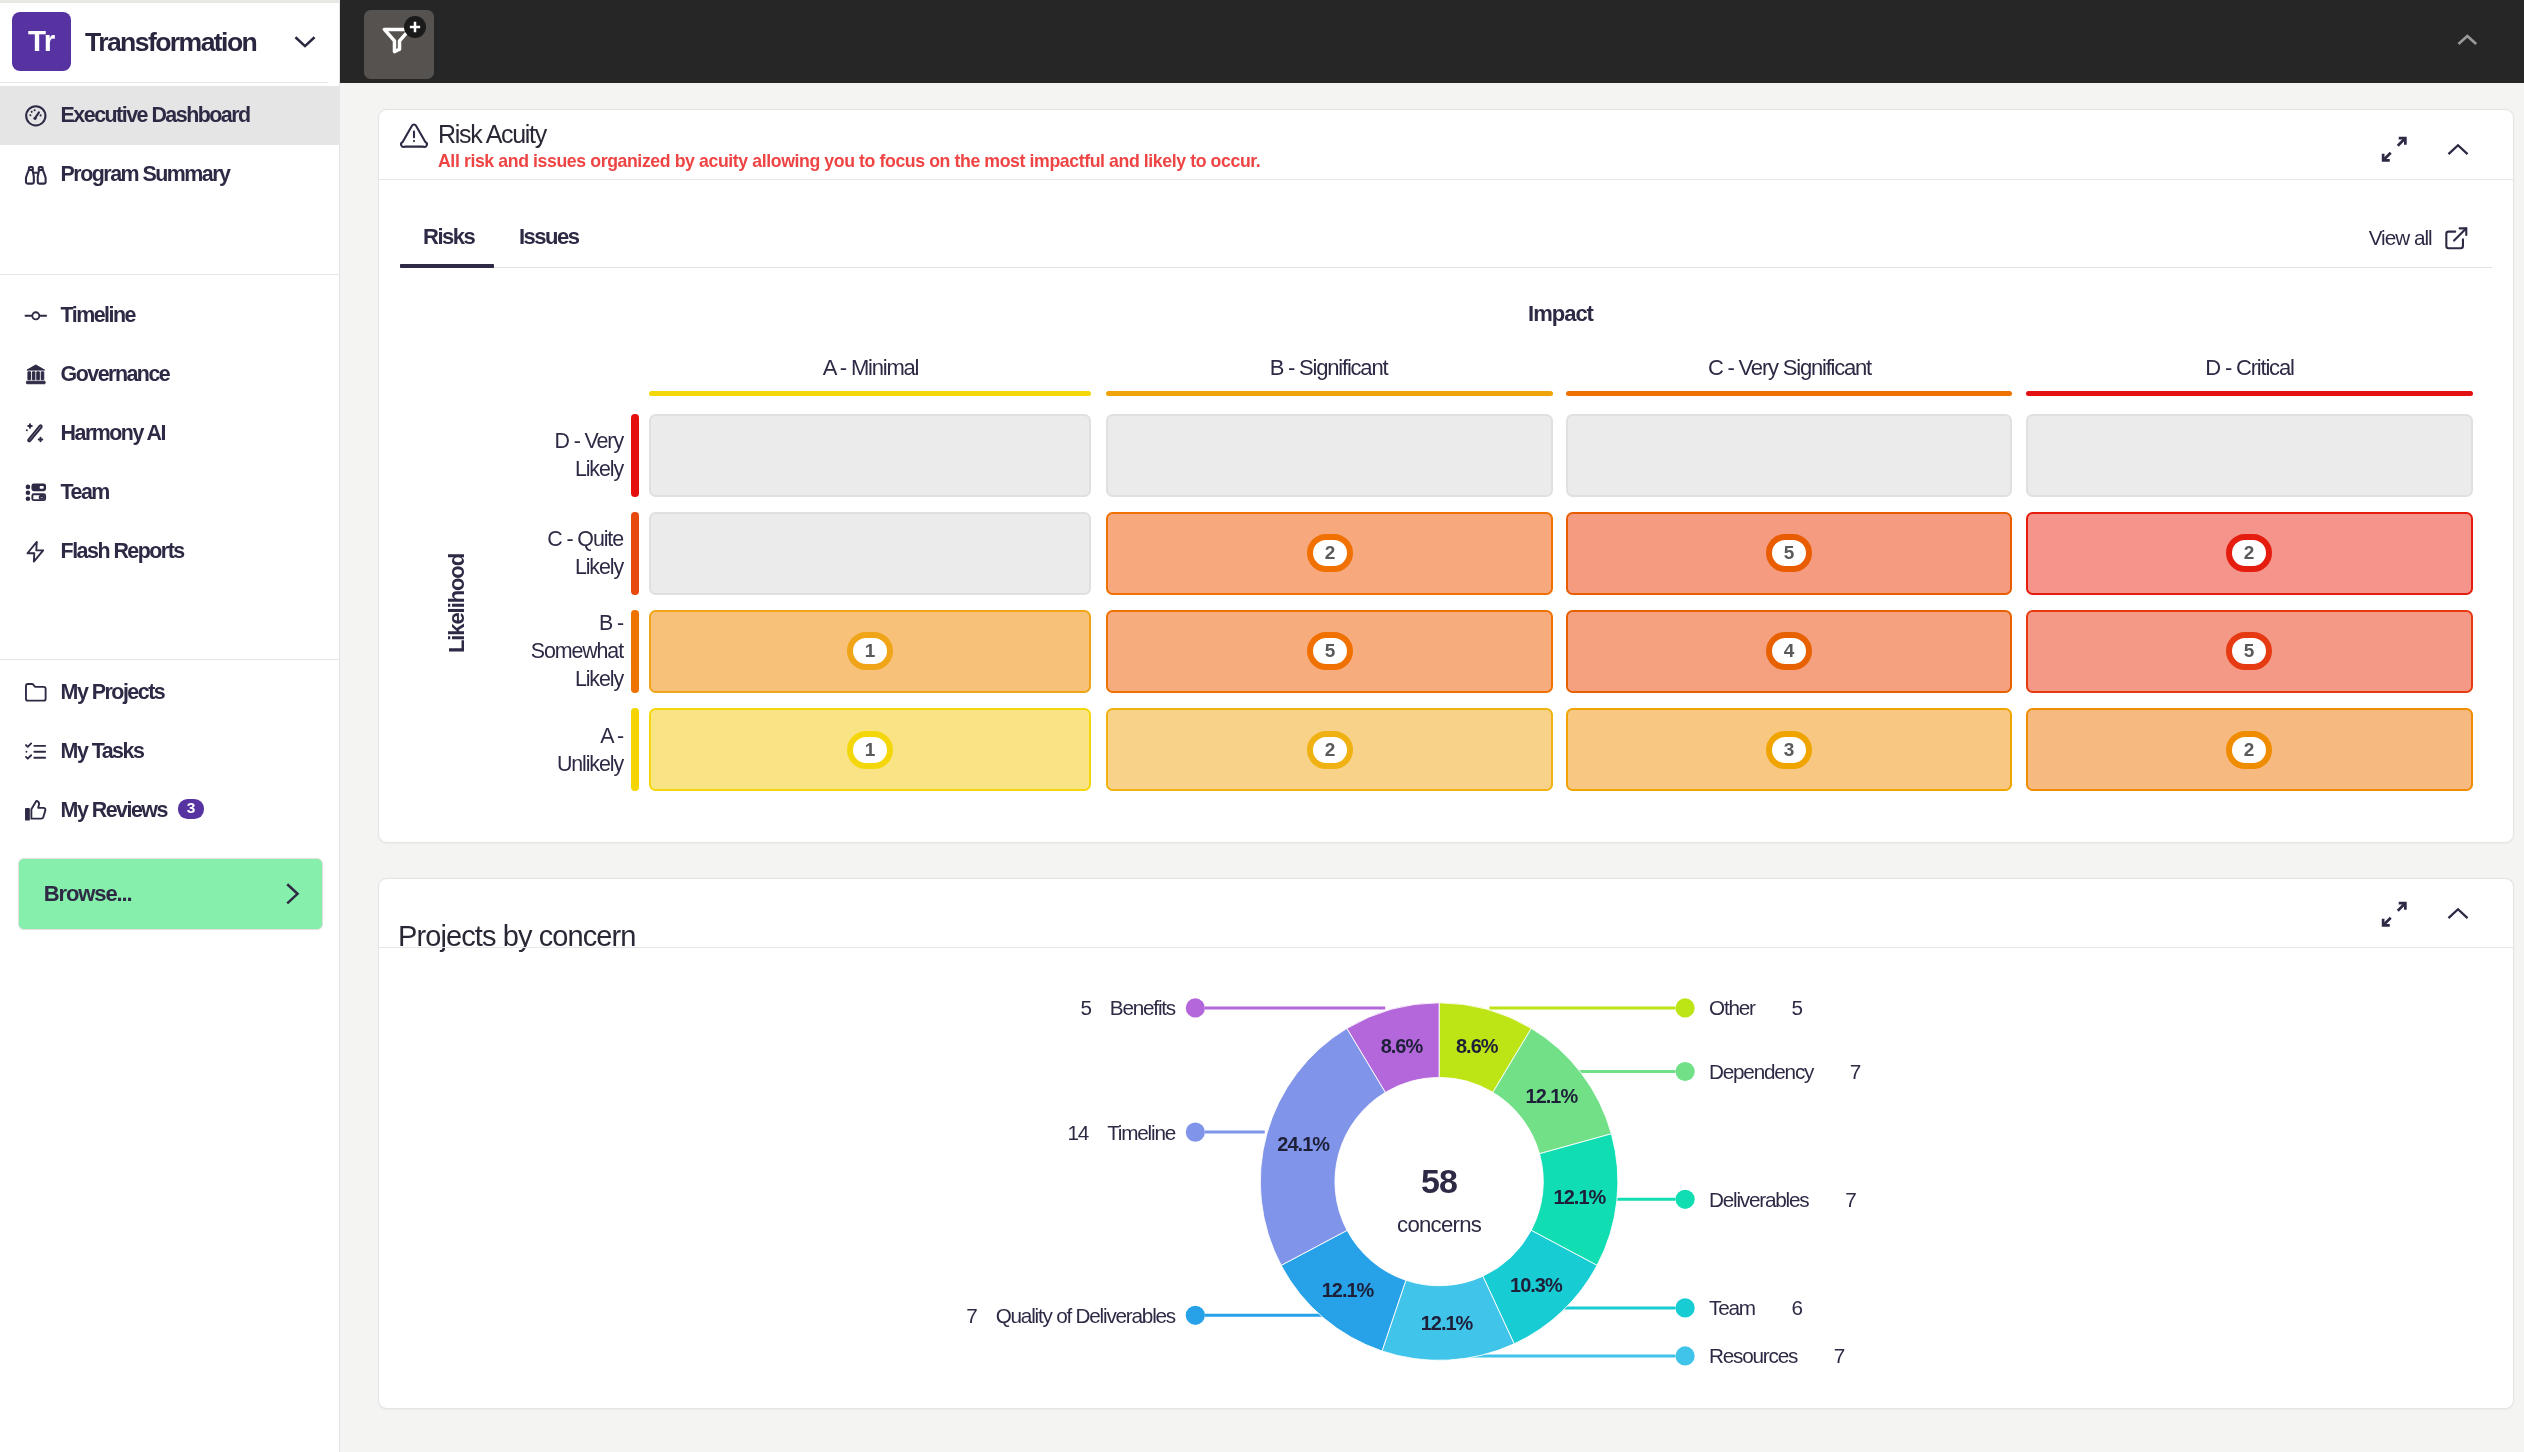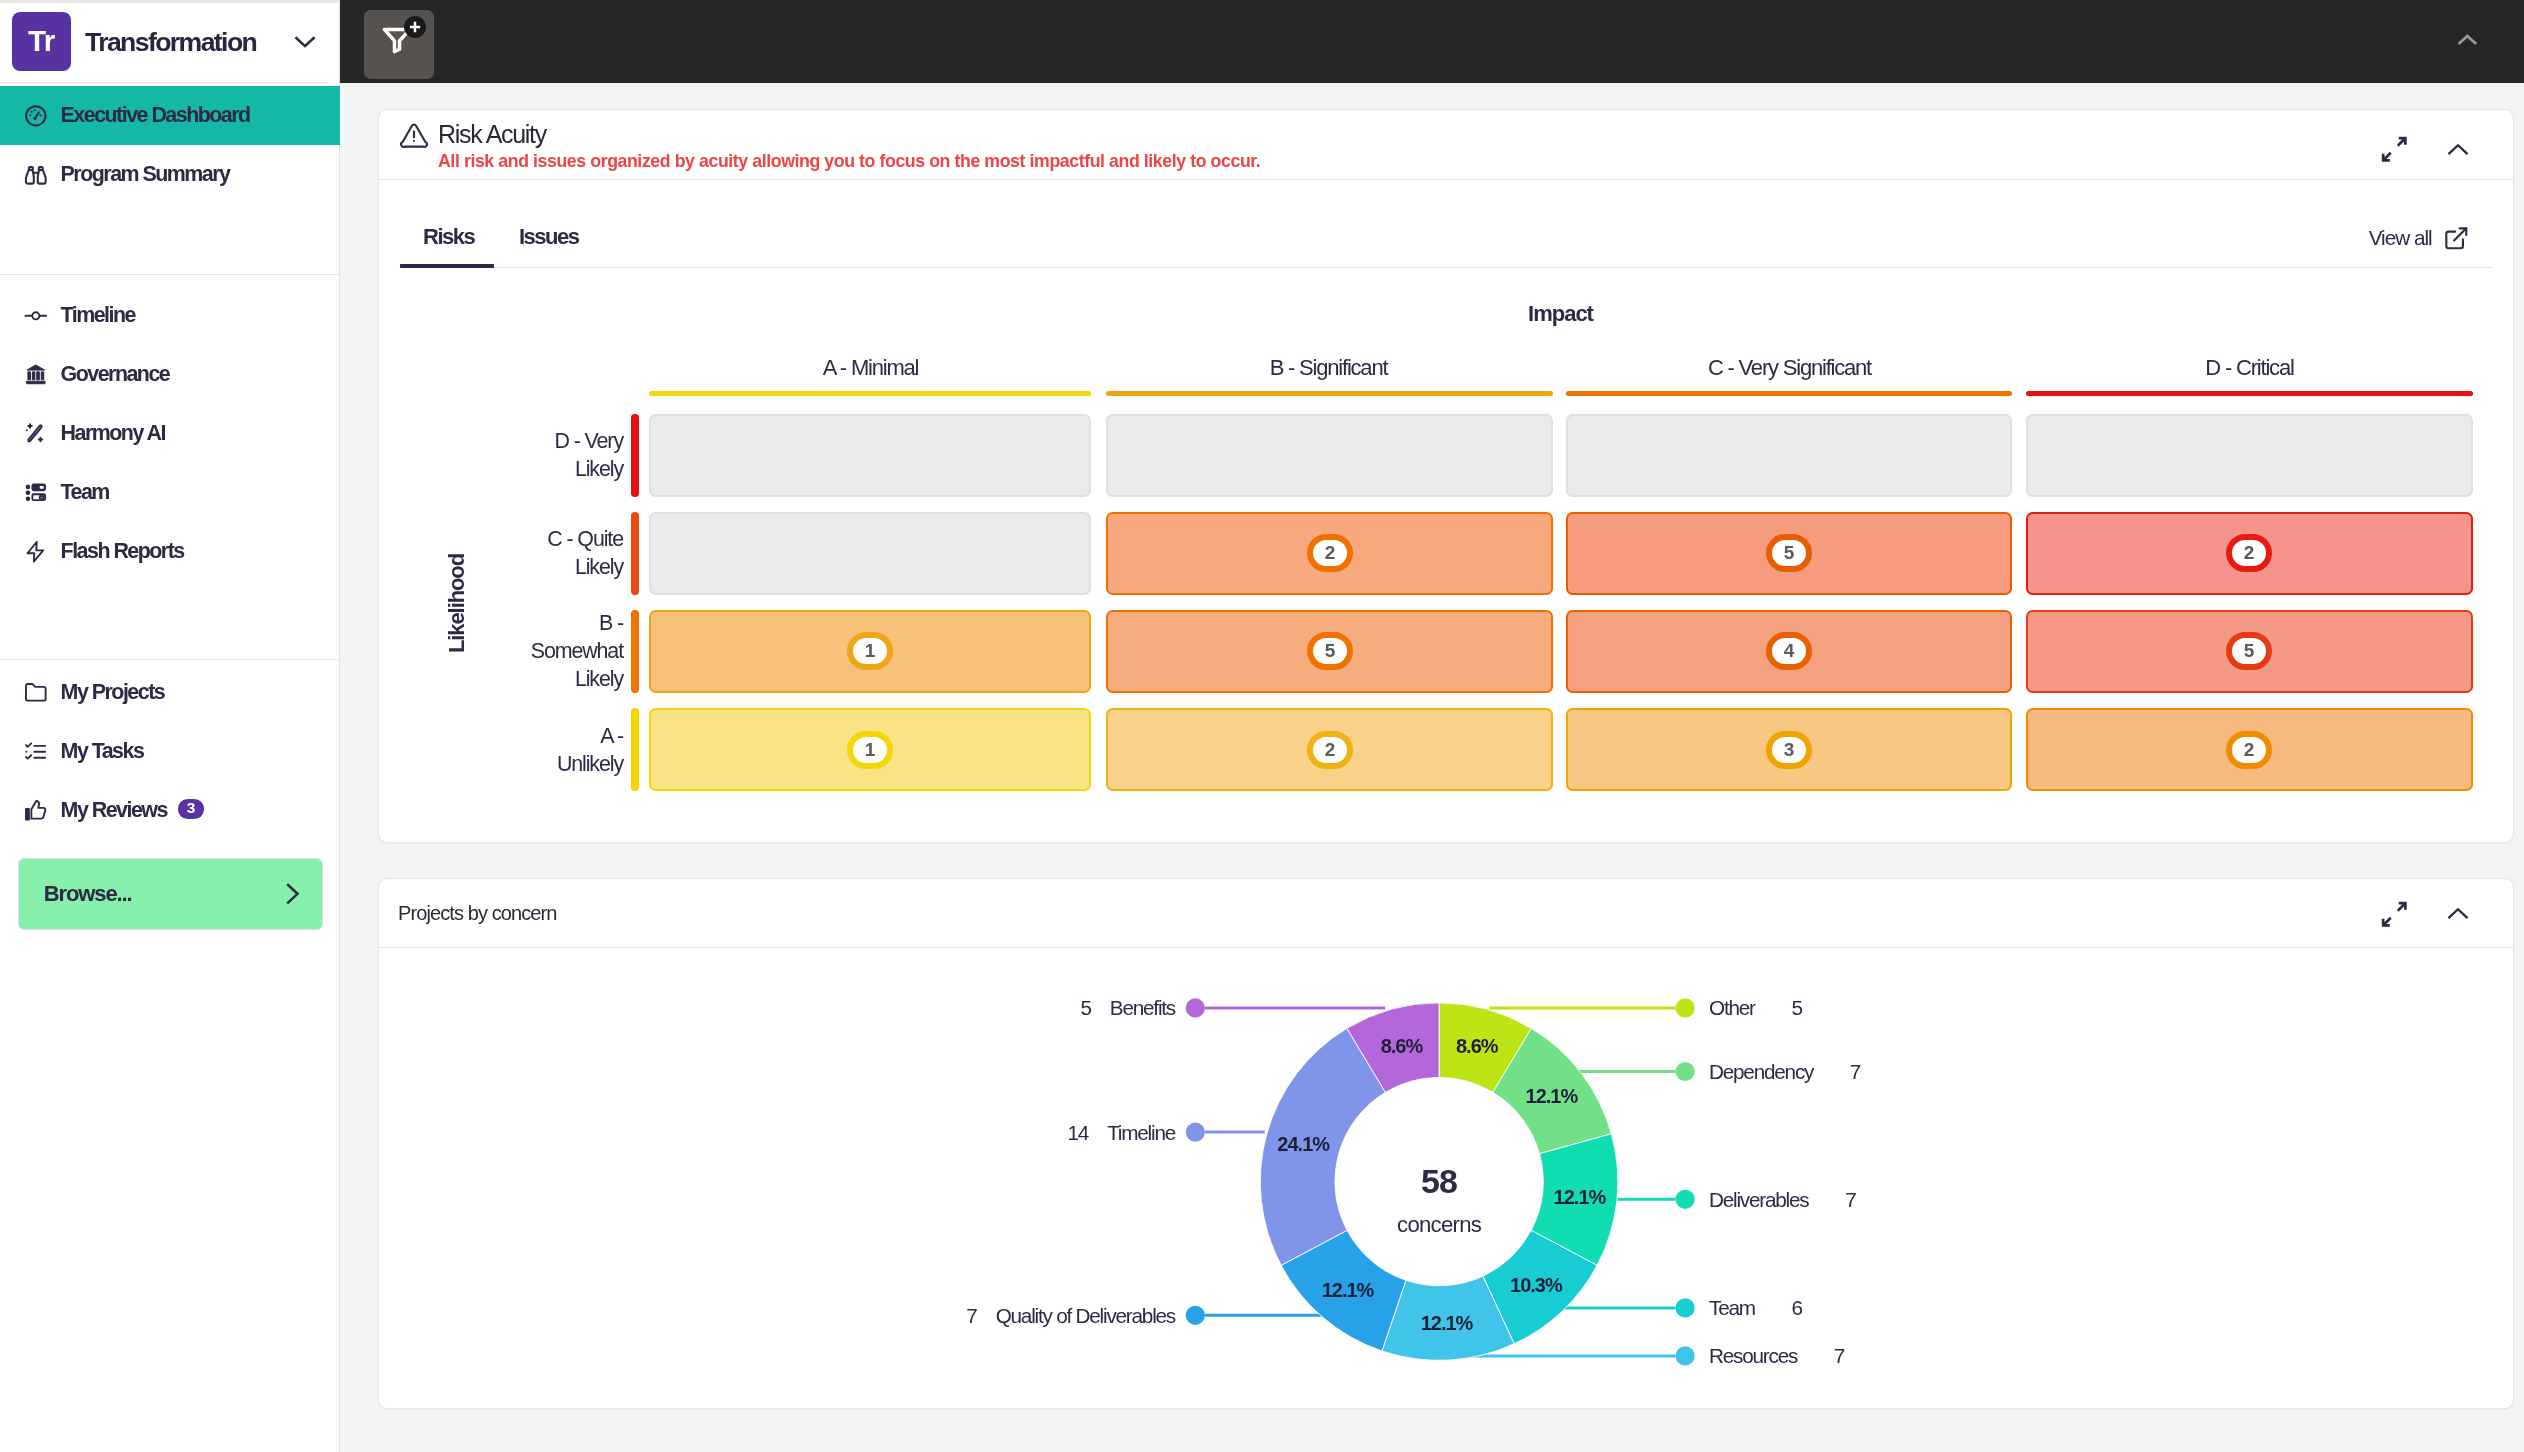--- a/index.html
+++ b/index.html
@@ -8,21 +8,21 @@
   .abs { position:absolute; }
   svg.ic { display:block; }
   
   #sidebar { position:absolute; left:0; top:0; width:340px; height:1452px; background:#ffffff; border-right:0.7px solid #e2e2e2; z-index:5; }
   #sb-head { position:absolute; left:0; top:0; width:328px; height:83px; border-bottom:0.7px solid #e6e6e6; }
   #logo { position:absolute; left:11.8px; top:11.8px; width:59px; height:59px; border-radius:8.1px; background:#5733a2; color:#fff; font-weight:bold; font-size:29.5px; display:flex; align-items:center; justify-content:center; letter-spacing:-0.7px; }
   #sb-title { position:absolute; left:85px; top:26.6px; font-size:26.6px; font-weight:bold; letter-spacing:-1.6px; color:#2b2640; }
   .menu-item { position:absolute; left:0; width:340px; height:59px; display:flex; align-items:center; }
   .menu-item > svg { width:23.6px; height:23.6px; margin-left:24.4px; flex:none; }
   .menu-item .mi-tx { margin-left:12.6px; font-size:21.4px; font-weight:600; letter-spacing:-1.5px; color:#2e2944; white-space:nowrap; }
-  .sel { background:#14b8a6; }
+  .sel { background:#e5e5e5; }
   .sb-div { position:absolute; left:0; width:340px; height:0; border-top:0.7px solid #e6e6e6; }
   #badge3 { display:inline-block; margin-left:11px; background:#5733a2; color:#fff; border-radius:9.6px; font-size:15.5px; font-weight:bold; letter-spacing:0; padding:0.7px 8.9px 2.2px 8.9px; position:relative; top:-1.5px; }
   #browse { position:absolute; left:17.7px; top:858px; width:305px; height:72px; border:1.5px solid #e0e0e0; border-radius:6px; background:#86efac; display:flex; align-items:center; }
   #browse .tx { margin-left:25px; font-size:22px; font-weight:600; letter-spacing:-1.1px; }
   #browse .chev { margin-left:auto; margin-right:22px; }
   
   #topbar { position:absolute; left:340px; top:0; width:2185px; height:83px; background:#262626; }
   #filterbtn { position:absolute; left:24.4px; top:9.6px; width:70px; height:69px; background:#56524f; border-radius:6.6px; }
   
   .card { position:absolute; left:378px; width:2136px; background:#fff; border:0.7px solid #e4e4e4; border-radius:8.9px; box-shadow:0 0.7px 2.2px rgba(0,0,0,0.04); }
@@ -41,21 +41,21 @@
   
   #impact { position:absolute; left:270px; top:191px; width:1823px; text-align:center; font-size:22px; font-weight:bold; letter-spacing:-1px; }
   .colhead { position:absolute; top:245px; text-align:center; font-size:22px; letter-spacing:-1.2px; color:#2e2944; }
   .colbar { position:absolute; top:281px; height:5.2px; border-radius:3px; }
   .rowbar { position:absolute; width:8.1px; border-radius:3.7px; left:252px; }
   .rowlab { position:absolute; width:222px; right:1890px; text-align:right; font-size:21.4px; letter-spacing:-1.1px; line-height:28px; color:#2e2944; }
   #likeli { position:absolute; left:29.5px; top:482px; width:96px; text-align:center; font-size:22px; font-weight:bold; letter-spacing:-1.1px; transform:rotate(-90deg); }
   .cell { position:absolute; border-radius:6.6px; border:2.2px solid; }
   .badge { position:absolute; width:46px; height:38px; border-radius:19px; background:#fff; border-style:solid; border-width:6.6px; display:flex; align-items:center; justify-content:center; font-size:19px; font-weight:bold; color:#5a5a5a; letter-spacing:0; }
   
-  #c2-title { position:absolute; left:19px; top:23px; font-size:20px; letter-spacing:-0.9px; color:#2b2735; font-weight:500; }
+  #c2-title { position:absolute; left:19px; top:41px; font-size:29px; letter-spacing:-0.9px; color:#2b2735; font-weight:500; }
   .dlabel { position:absolute; font-size:20.7px; letter-spacing:-1.2px; color:#2e2944; white-space:nowrap; display:flex; gap:19px; }
 </style>
 </head>
 <body>
 
 <div id="topbar">
   <div id="filterbtn">
     <svg class="ic abs" style="left:14px; top:10.3px;" width="38" height="41" viewBox="0 0 24 24" fill="none" stroke="#ffffff" stroke-width="2.2" stroke-linejoin="round" stroke-linecap="round">
         <path d="M4 5h16l-6.4 7.2v5.3L10.4 19v-6.8Z"></path>
       </svg>

